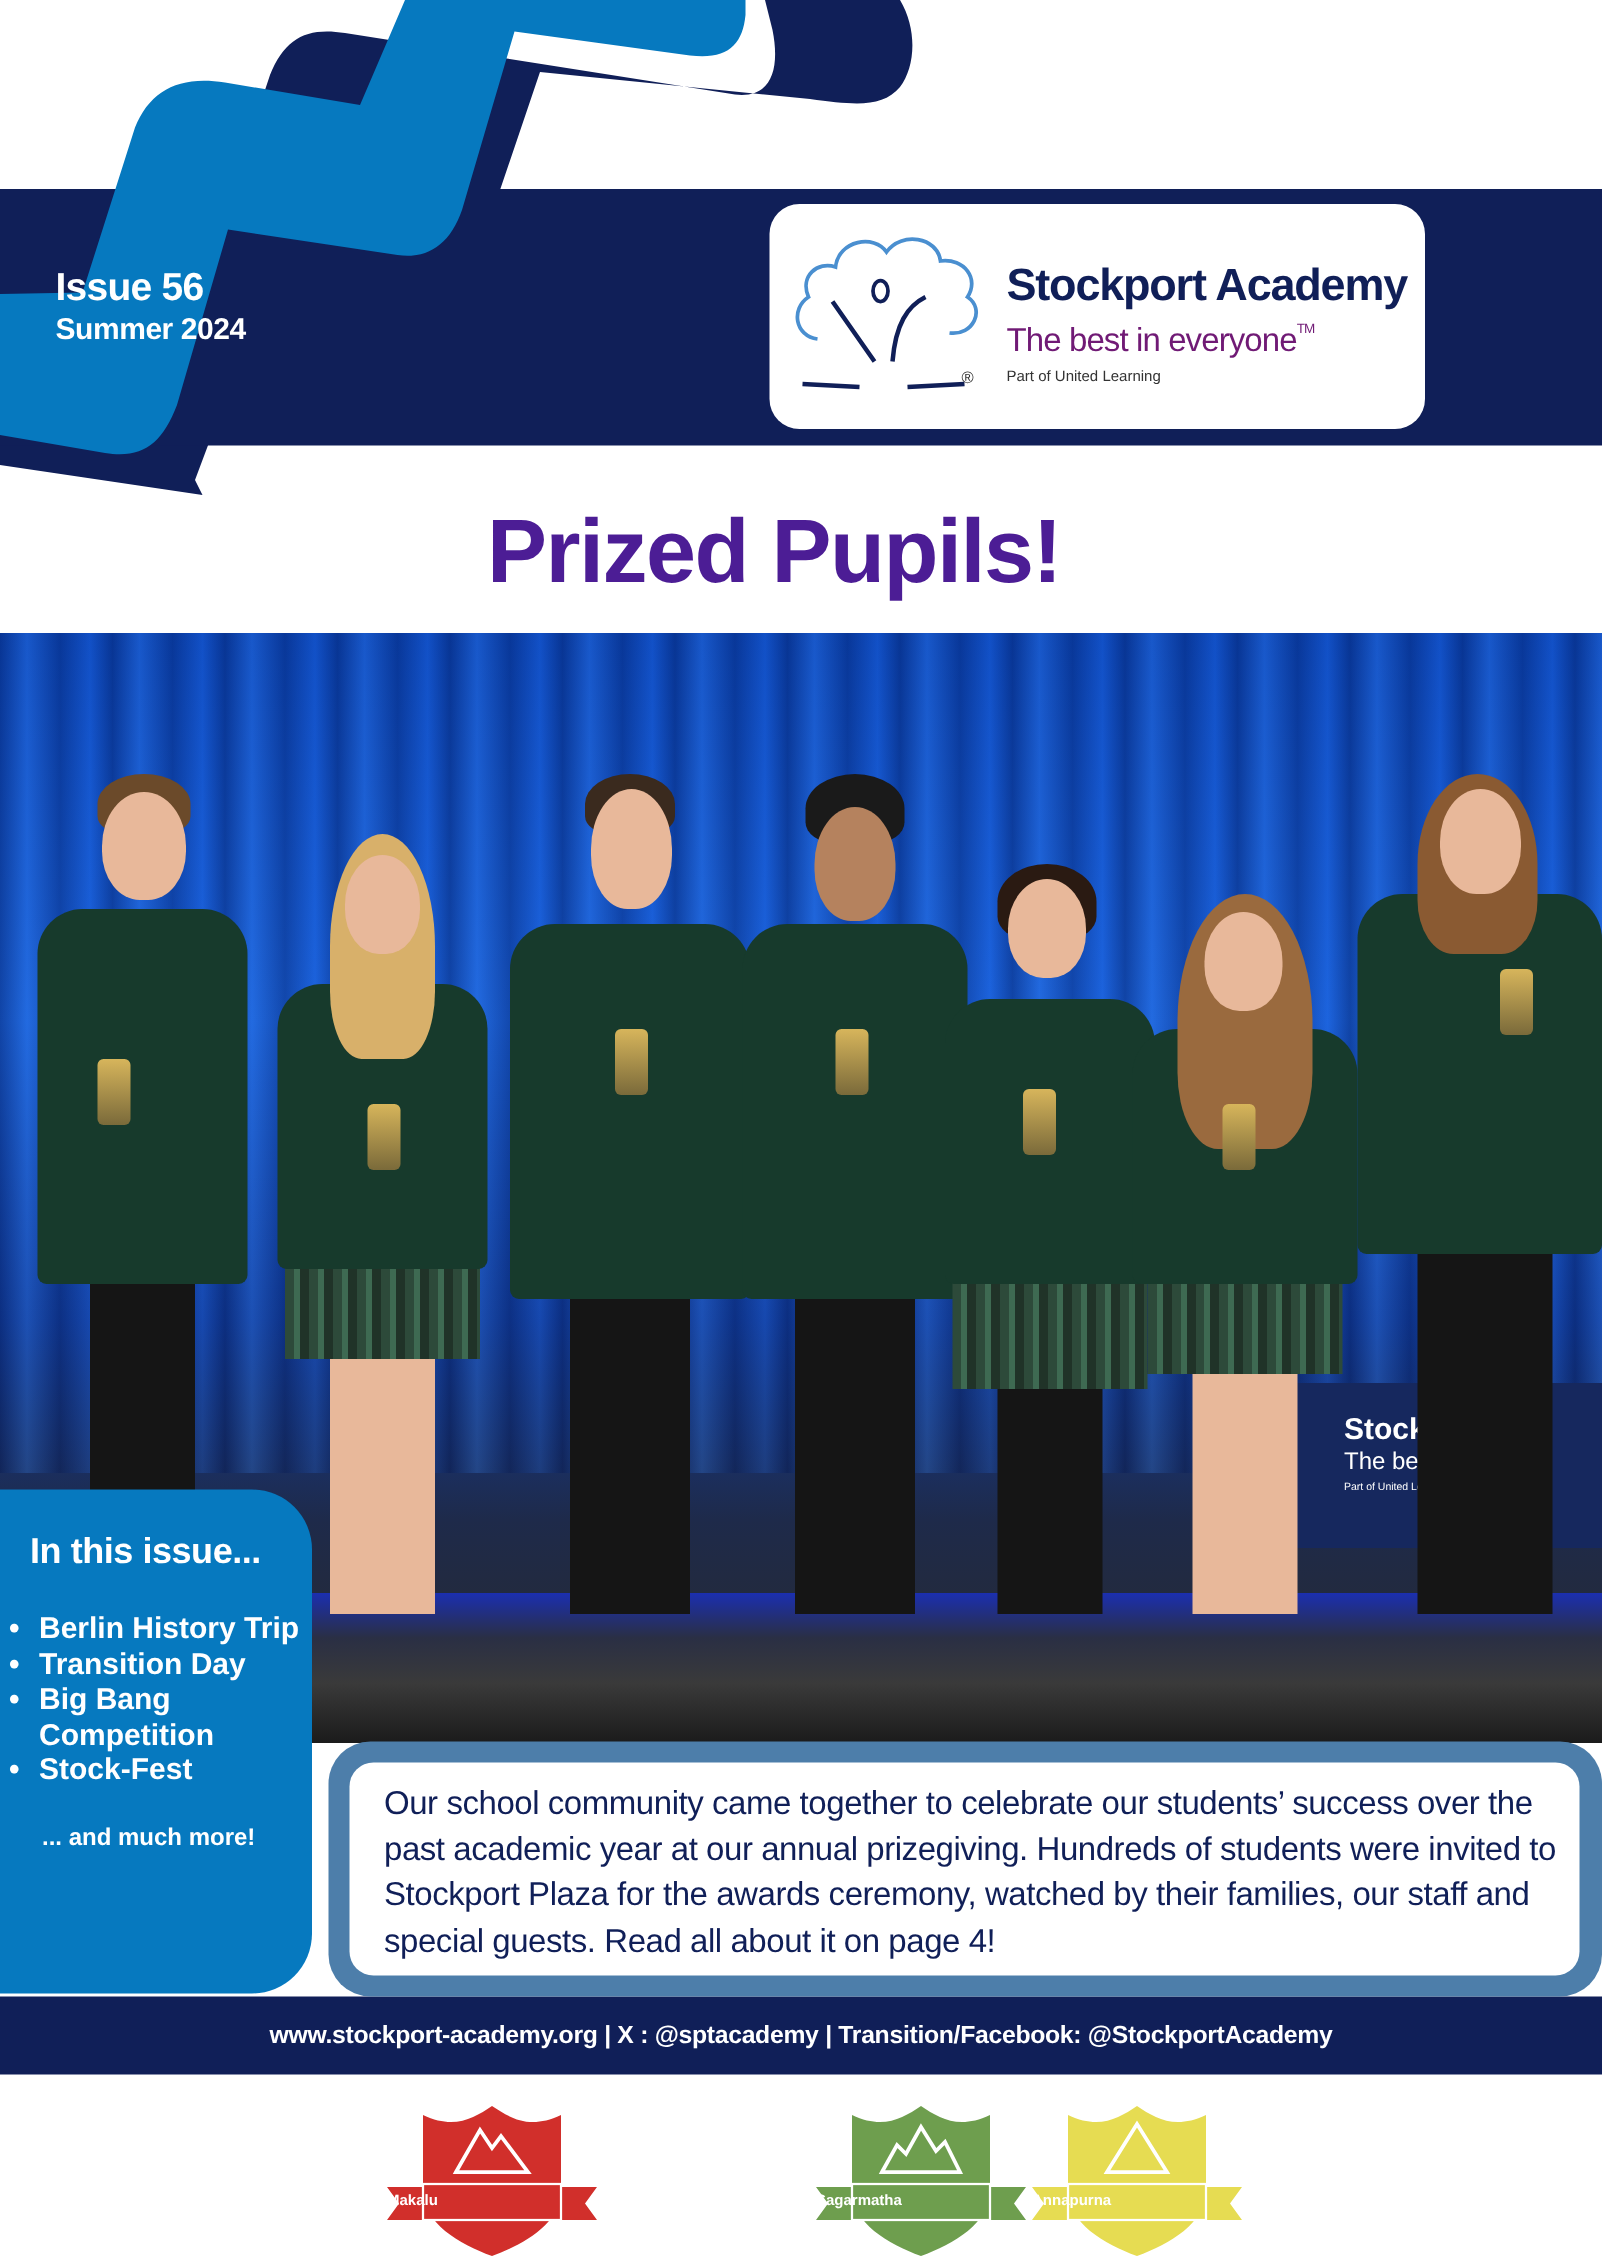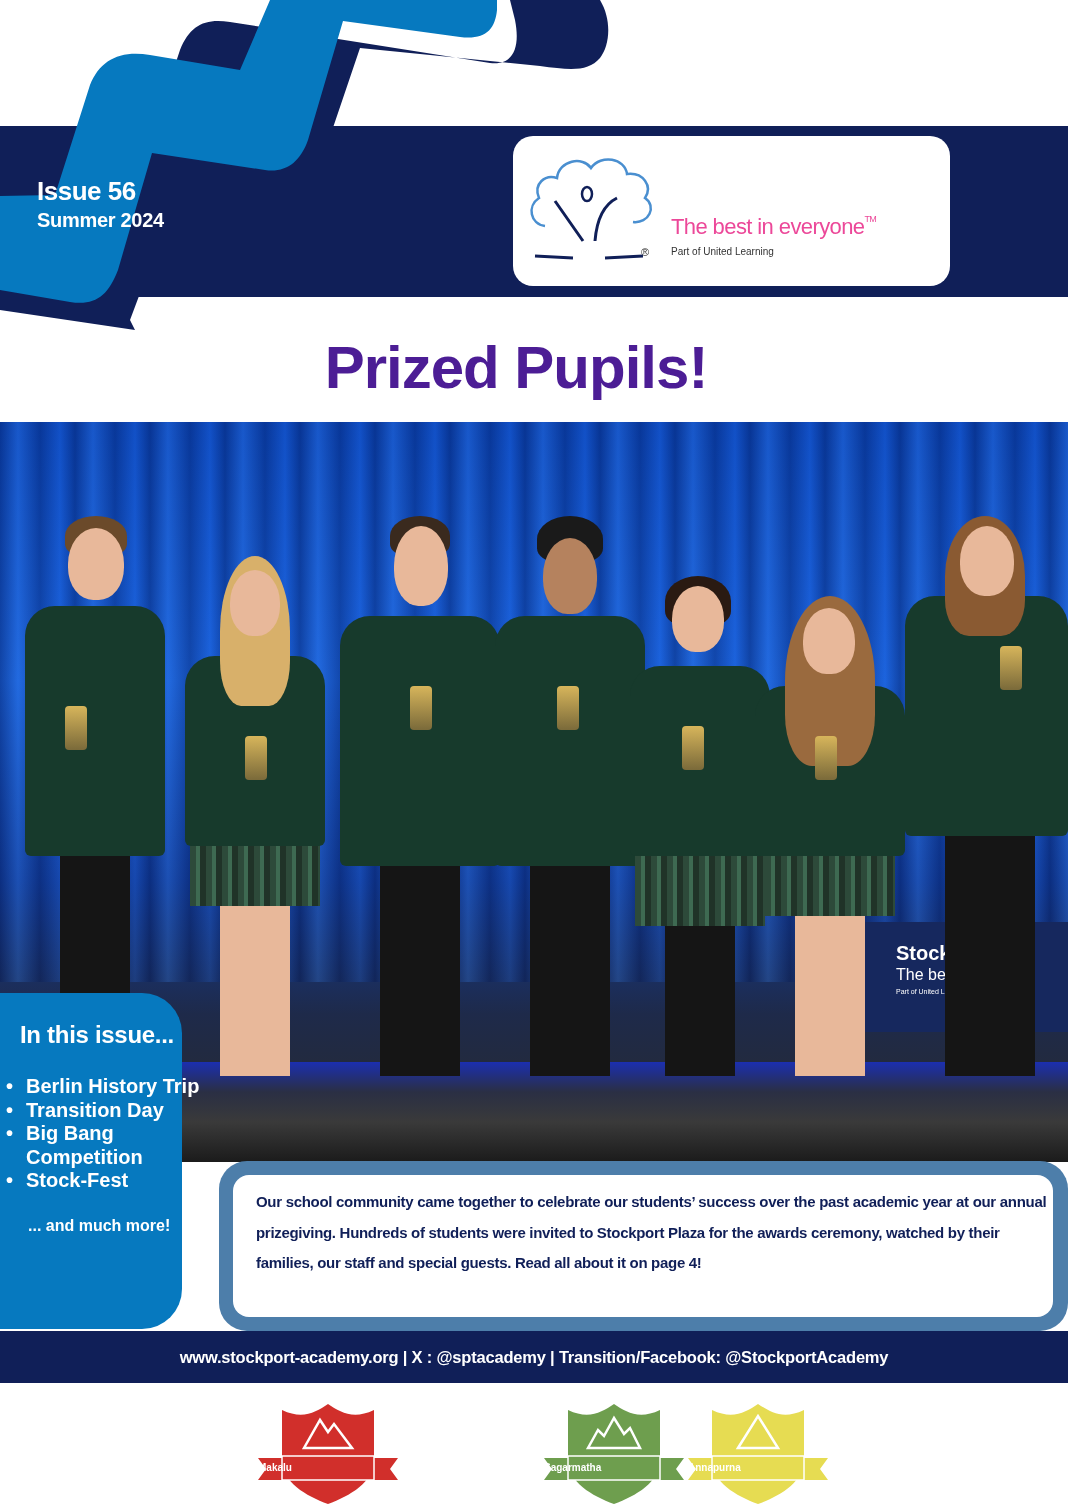--- a/index.html
+++ b/index.html
@@ -20,21 +20,21 @@
     .logo-card {
       position: absolute; left: 513px; top: 136px; width: 437px; height: 150px;
       background: #ffffff; border-radius: 20px; z-index: 3;
     }
     .logo-tree { position: absolute; left: 12px; top: 10px; width: 140px; height: 120px; }
     .logo-name {
       position: absolute; left: 158px; top: 38px; font-size: 30px; font-weight: bold;
       color: #101f58; letter-spacing: -0.8px;
     }
     .logo-tagline {
-      position: absolute; left: 158px; top: 78px; font-size: 22px; color: #ec4899; letter-spacing: -0.6px;
+      position: absolute; left: 158px; top: 78px; font-size: 22px; color: #701a75; letter-spacing: -0.6px;
     }
     .logo-tm { font-size: 9px; vertical-align: top; }
     .logo-sub {
       position: absolute; left: 158px; top: 110px; font-size: 10px; color: #333;
     }
     .logo-reg { position: absolute; left: 128px; top: 110px; font-size: 11px; color: #333; }
 
     
     .page-title {
       position: absolute; left: 0; top: 320px; width: 1032px; text-align: center;
@@ -67,42 +67,42 @@
     .pupil { position: absolute; bottom: 86px; }
     .pupil .head { position: absolute; border-radius: 50% 50% 45% 45%; background: #e8b89a; }
     .pupil .hair { position: absolute; border-radius: 50% 50% 30% 30%; }
     .pupil .blazer { position: absolute; background: #173a2c; border-radius: 30px 30px 6px 6px; }
     .pupil .legs { position: absolute; background: #151515; }
     .pupil .skirt { position: absolute; background: repeating-linear-gradient(90deg,#2d4a3a 0 6px,#3e6a52 6px 10px,#203328 10px 16px); }
     .pupil .trophy { position: absolute; width: 22px; height: 44px; background: linear-gradient(180deg,#d7b55b,#7a6a3a); border-radius: 4px; }
 
     
     .issue-panel {
-      position: absolute; left: 0; top: 993px; width: 182px; height: 336px;
+      position: absolute; left: 0; top: 993px; width: 208px; height: 336px;
       background: #0679bf; border-radius: 0 40px 40px 0; z-index: 4; color: #ffffff;
       border-top-left-radius: 0;
     }
     .issue-panel-title { position: absolute; left: 20px; top: 28px; font-size: 24px; font-weight: bold; letter-spacing: -0.3px; }
     .issue-list { position: absolute; left: 6px; top: 82px; list-style: none; }
     .issue-list li { position: relative; padding-left: 20px; font-size: 20px; font-weight: bold; line-height: 23.5px; width: 210px; }
     .issue-list li::before { content: "\2022"; position: absolute; left: 0; top: 0; }
     .issue-more { position: absolute; left: 28px; top: 224px; font-size: 16px; font-weight: bold; }
 
     
     .summary-box {
       position: absolute; left: 219px; top: 1161px; width: 849px; height: 170px;
       background: #4d7eaa; border-radius: 28px; z-index: 3;
     }
     .summary-inner {
       position: absolute; left: 14px; top: 14px; width: 820px; height: 142px;
       background: #ffffff; border-radius: 16px;
     }
     .summary-text {
       position: absolute; left: 23px; top: 12px; width: 800px;
-      font-size: 15px; font-weight: bold; line-height: 30.5px; color: #101f58; letter-spacing: -0.3px;
+      font-size: 22px; font-weight: normal; line-height: 30.5px; color: #101f58; letter-spacing: -0.3px;
     }
 
     
     .footer-bar {
       position: absolute; left: 0; top: 1331px; width: 1068px; height: 52px;
       background: #101f58; color: #ffffff; text-align: center;
       font-size: 16.5px; font-weight: bold; line-height: 52px; letter-spacing: -0.2px;
     }
 
     
@@ -133,20 +133,21 @@
 </div>
 
 <div class="logo-card">
   <svg class="logo-tree" viewBox="0 0 140 120" width="140" height="120">
     <path d="M20 80 C5 78 2 60 14 52 C8 38 20 28 32 32 C34 14 58 10 66 22 C76 8 100 12 102 28 C118 26 128 40 120 52 C132 60 124 78 108 76" fill="none" stroke="#4a8fd0" stroke-width="2.5"></path>
     <path d="M30 55 L58 95 M92 52 C80 58 72 70 70 95" fill="none" stroke="#101f58" stroke-width="3"></path>
     <ellipse cx="62" cy="48" rx="5" ry="7" fill="none" stroke="#101f58" stroke-width="2.5"></ellipse>
     <path d="M10 110 L48 112 M80 112 L118 110" stroke="#101f58" stroke-width="3"></path>
   </svg>
   <span class="logo-reg">®</span>
+  <div class="logo-name">Stockport Academy</div>
   <div class="logo-tagline"><span>The best in everyone</span><span class="logo-tm">TM</span></div>
   <div class="logo-sub">Part of United Learning</div>
 </div>
 
 <h1 class="page-title">Prized Pupils!</h1>
 
 <div class="photo">
   <div class="curtain"></div>
   <div class="banner-table">
     <div class="bt-name">Stockport</div>

